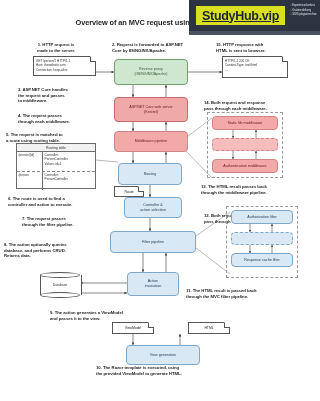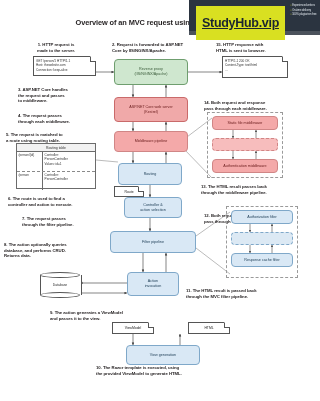--- a/index.html
+++ b/index.html
@@ -9,21 +9,21 @@
     color:#231f20;
   }
   #root{position:absolute;left:0;top:0;width:320px;height:401px;}
 
   
   .wm-banner{
     position:absolute;left:189px;top:0;width:131px;height:31px;
     background:#2b3440;z-index:40;
   }
   .wm-logo{
-    position:absolute;left:196px;top:6px;width:89px;height:34px;
+    position:absolute;left:196px;top:6px;width:89px;height:19px;
     background:#d9e021;z-index:41;
     display:flex;align-items:center;justify-content:center;
   }
   .wm-logo span{
     font-size:12.5px;font-weight:bold;color:#1b2430;letter-spacing:-.3px;
     text-decoration:underline;white-space:nowrap;
   }
   .wm-bullets{
     position:absolute;left:290px;top:4px;width:30px;z-index:42;
     color:#e8eef3;font-size:2.6px;line-height:4.6px;

